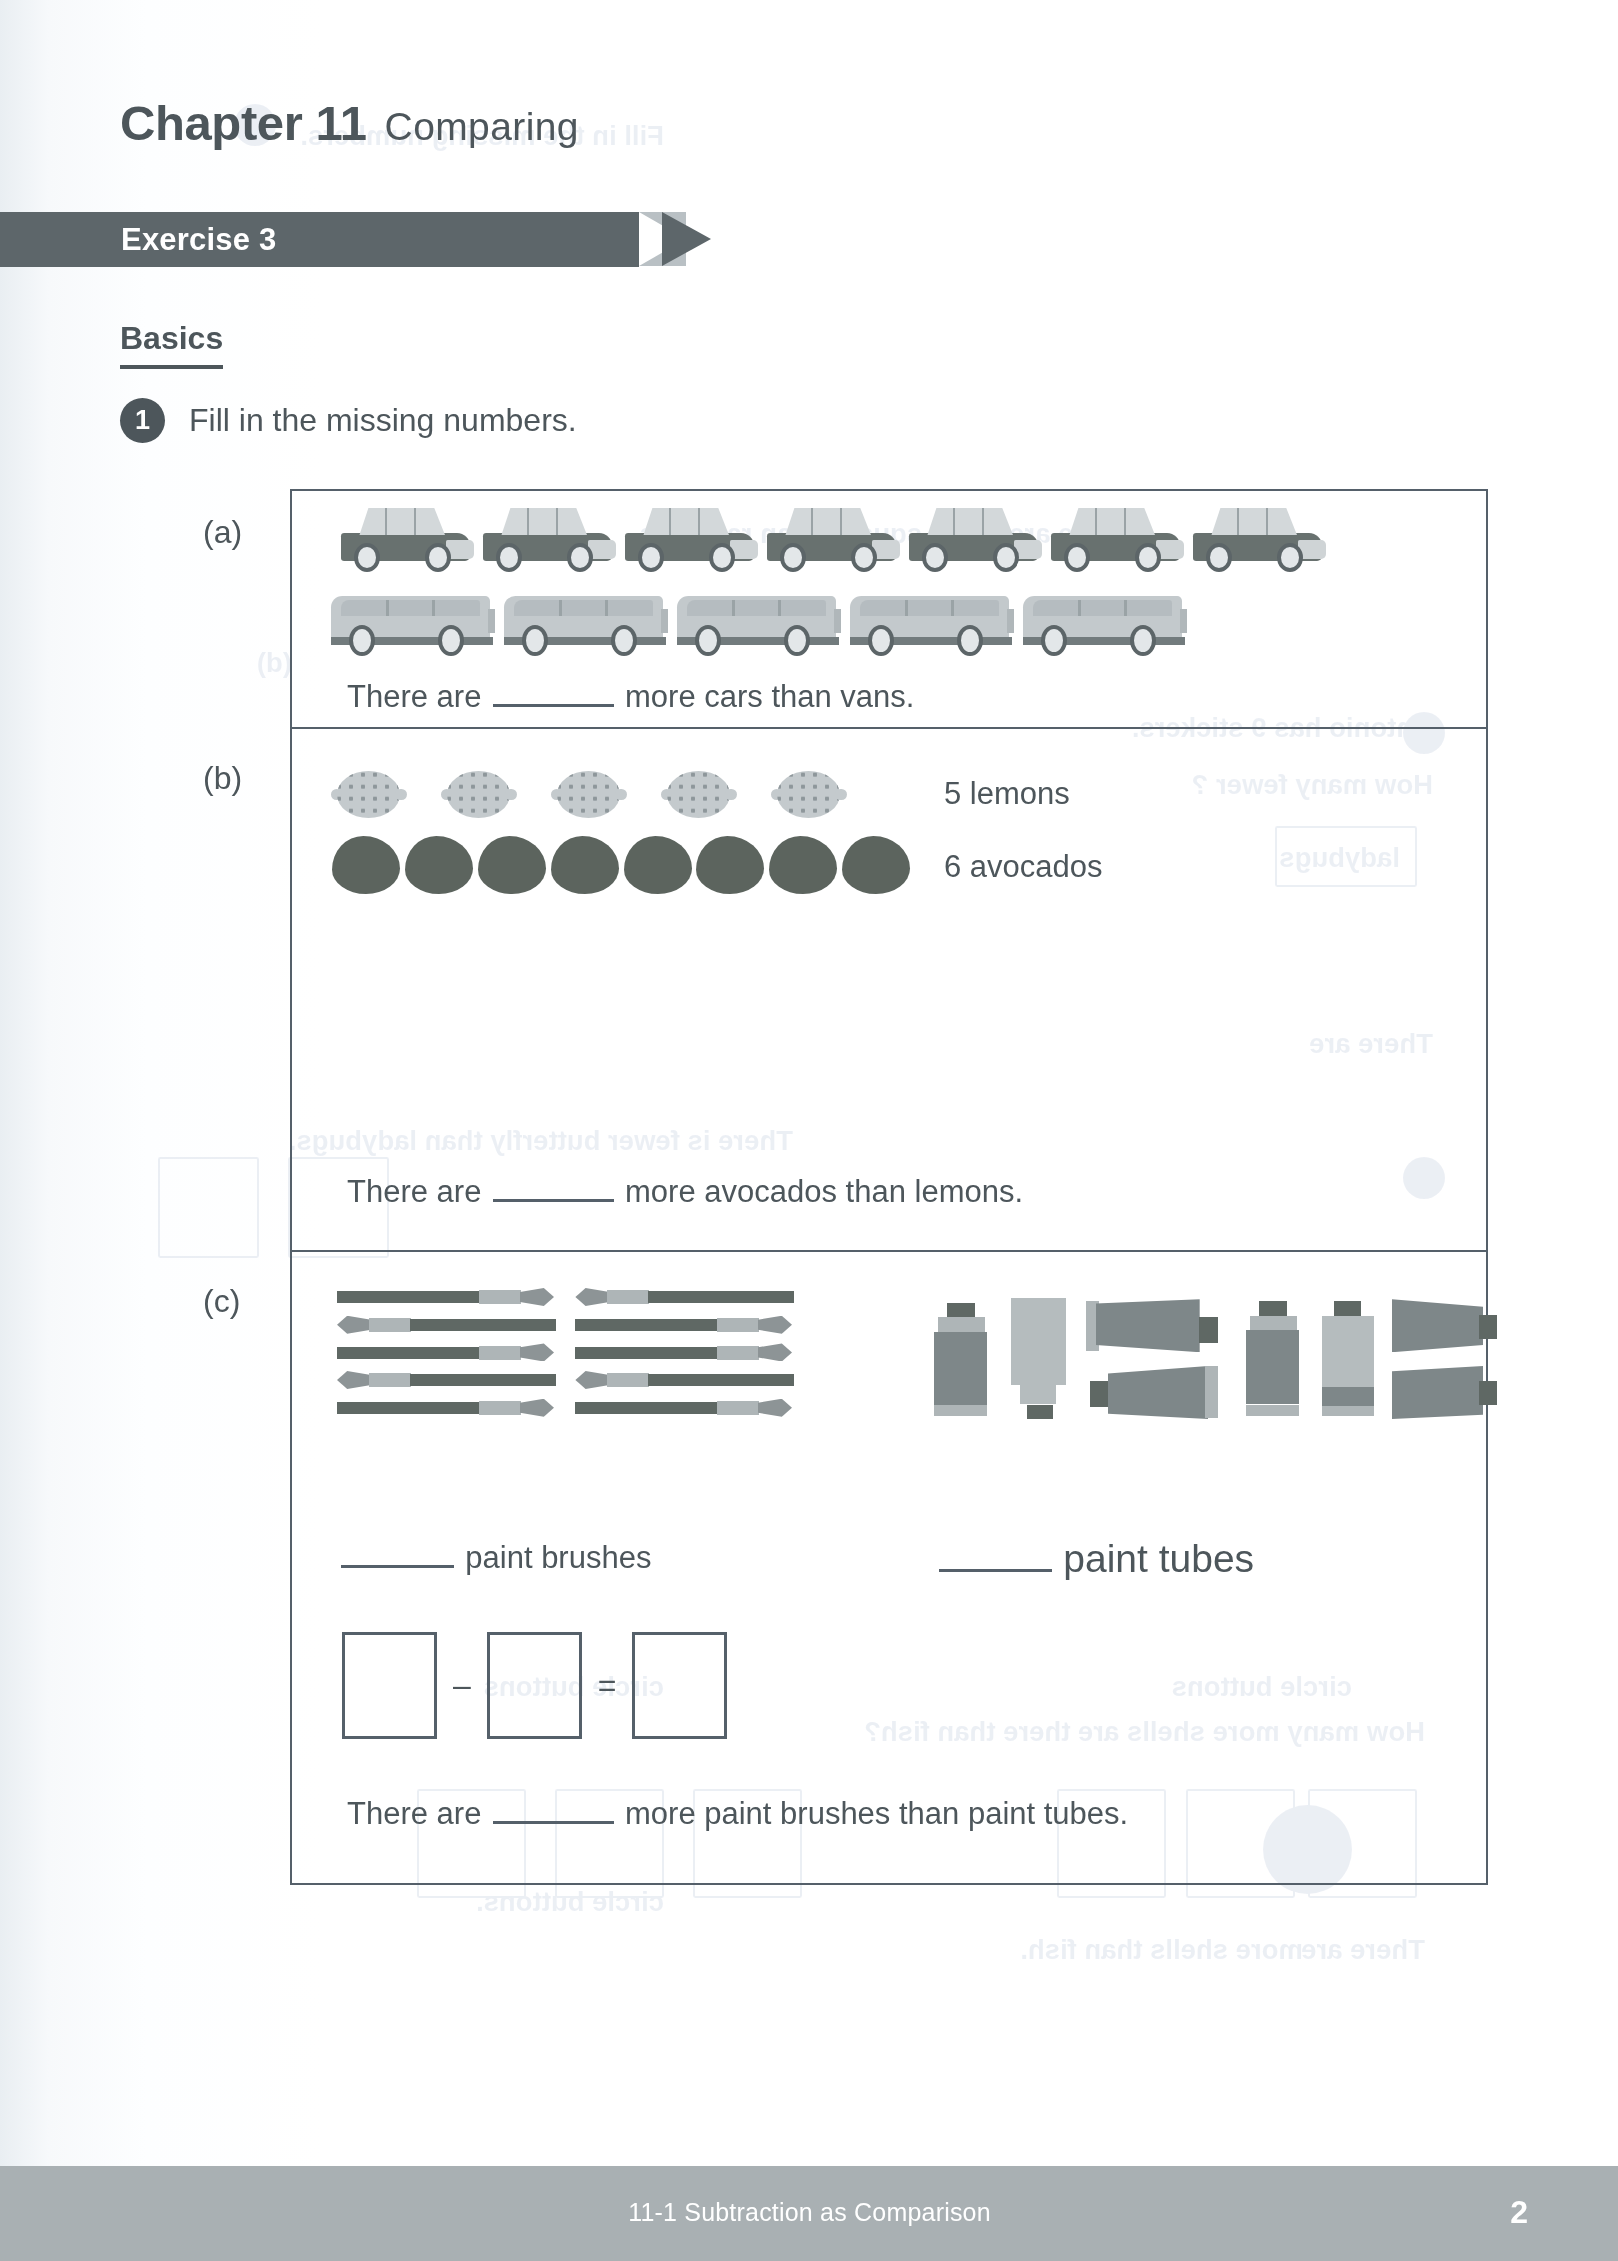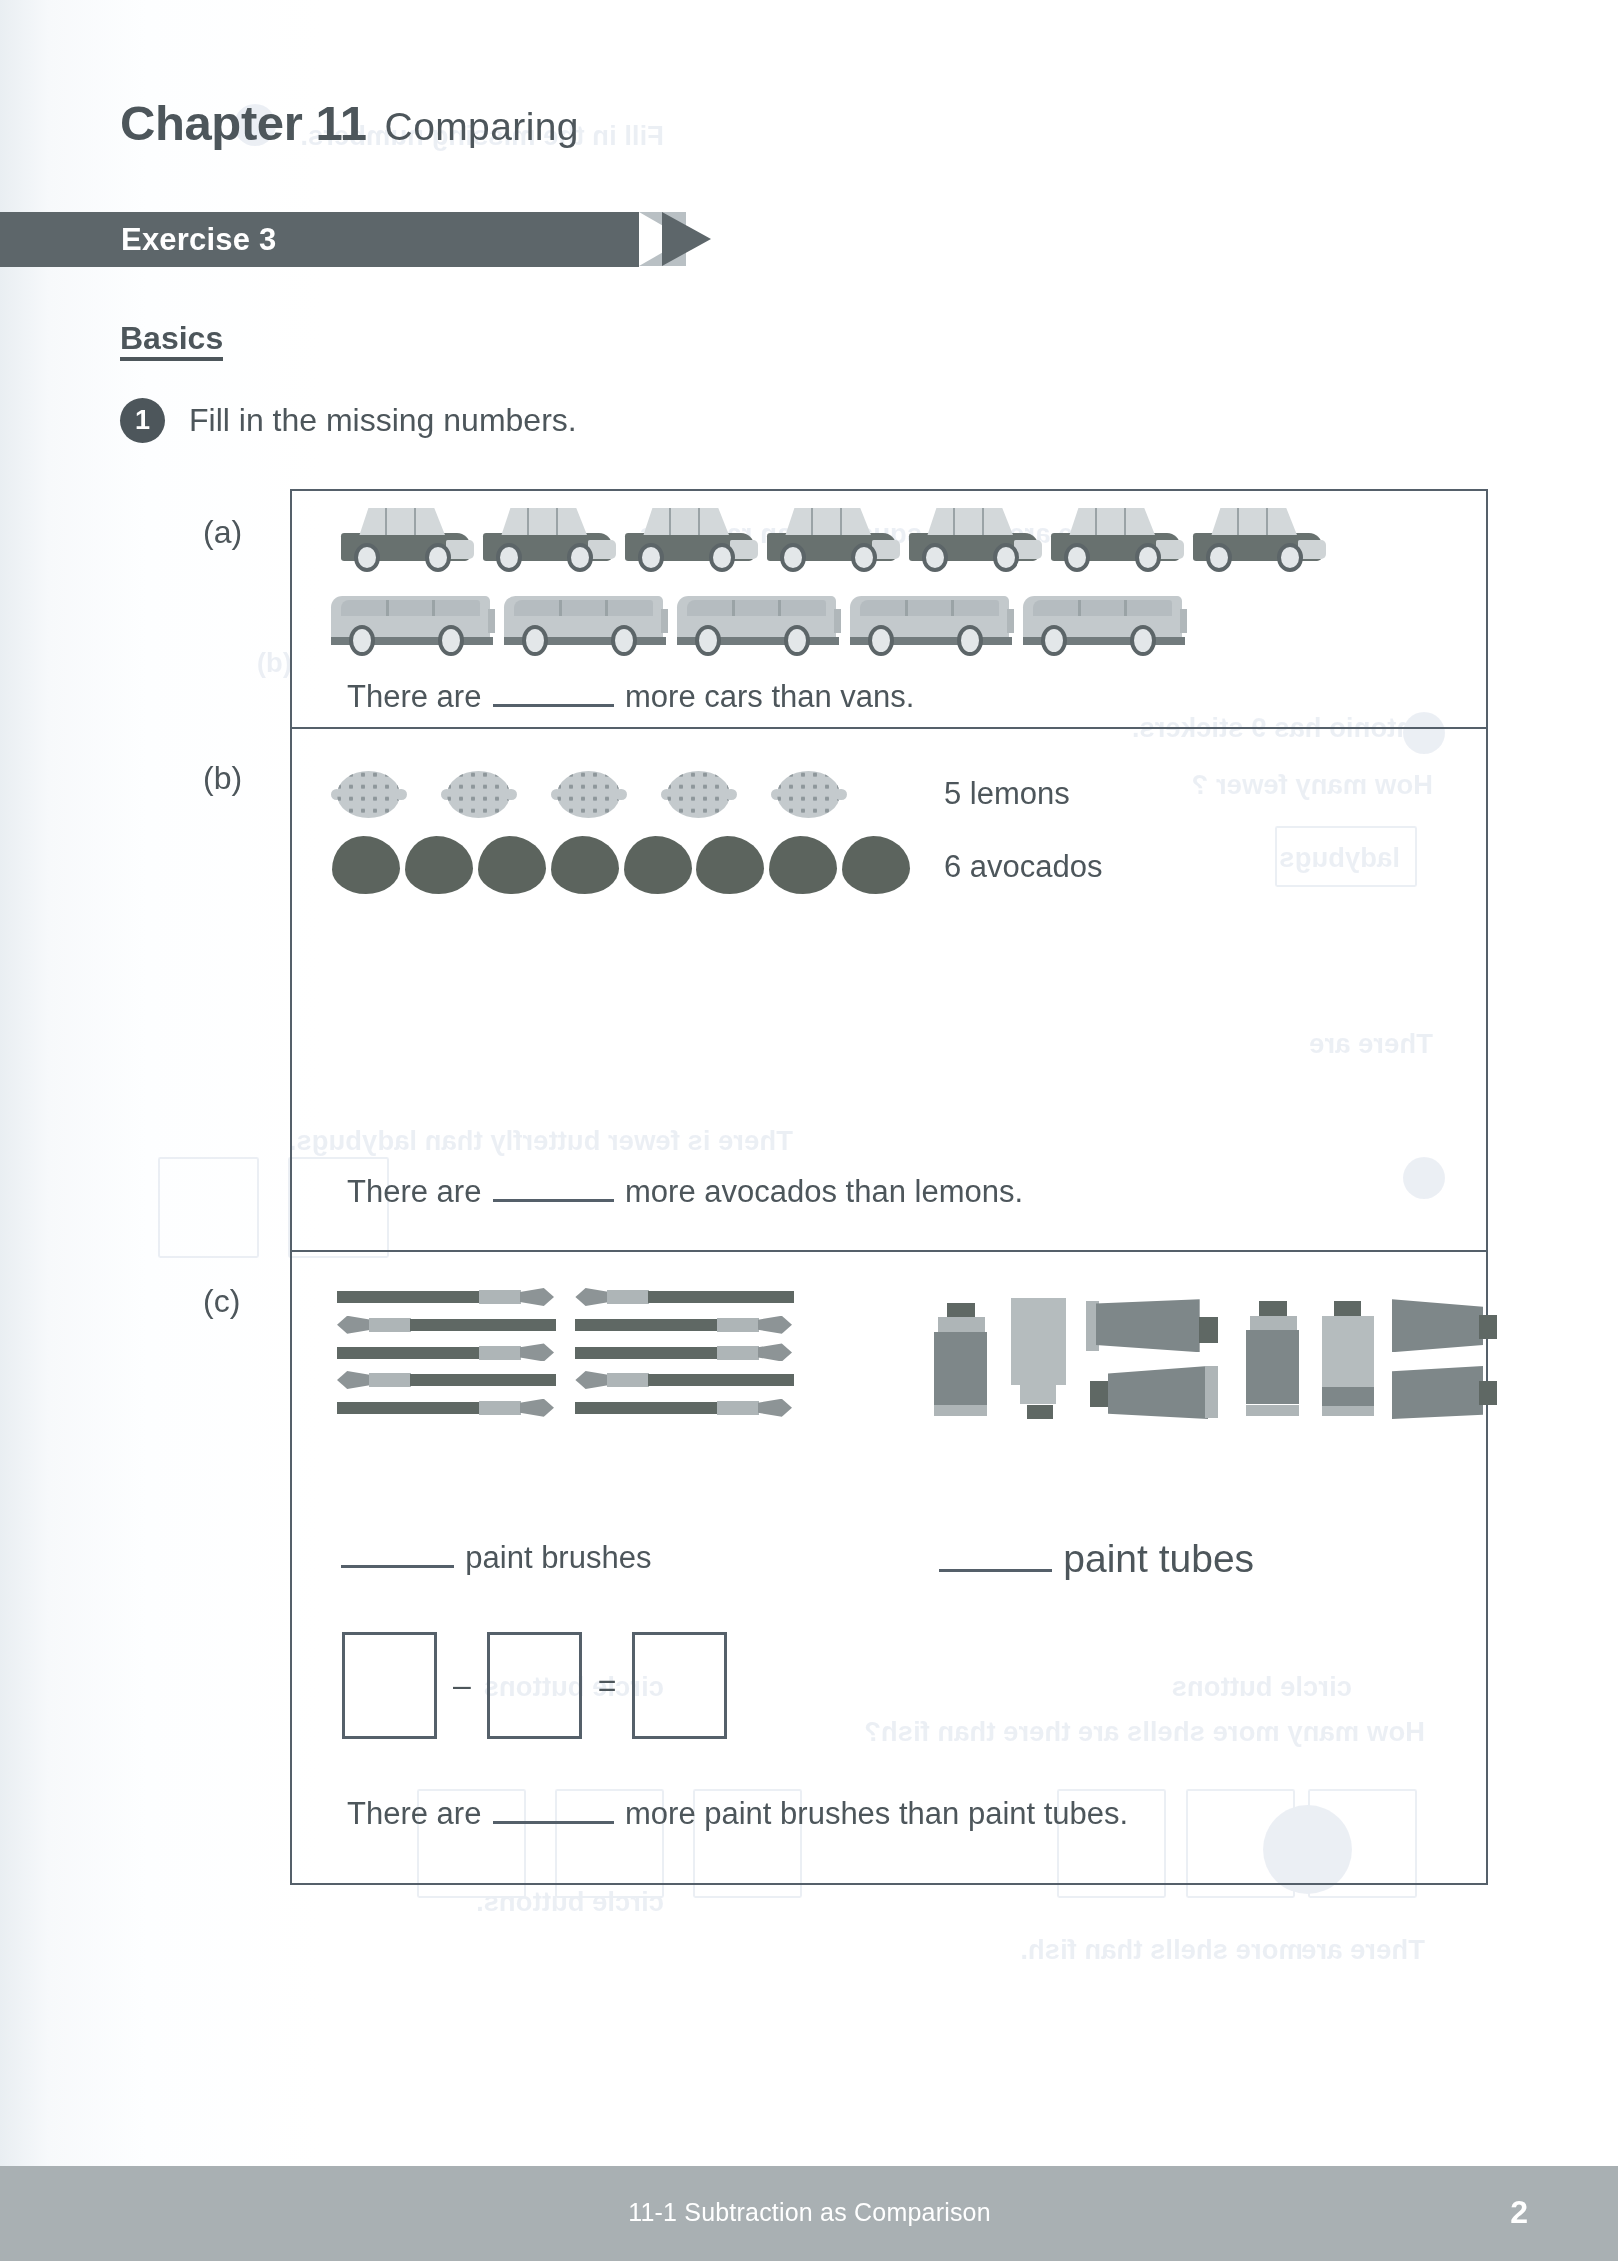--- a/index.html
+++ b/index.html
@@ -63,21 +63,21 @@
     position:absolute;left:662px;top:212px;
     width:0;height:0;
     border-top:27.5px solid transparent;
     border-bottom:27.5px solid transparent;
     border-left:49px solid #5d666a;
   }
 
   .basics{
     position:absolute;left:120px;top:320px;
     font-size:32px;font-weight:700;color:#4d565b;
-    border-bottom:4px solid #4d565b;padding-bottom:0;
+    border-bottom:4px solid #4d565b;padding-bottom:8px;
   }
 
   .q-row{position:absolute;left:120px;top:398px;display:flex;align-items:center;gap:24px;}
   .q-badge{
     width:45px;height:45px;border-radius:50%;background:#4d565b;
     color:#fff;font-size:27px;font-weight:700;
     display:flex;align-items:center;justify-content:center;
   }
   .q-text{font-size:32px;color:#4d565b;}
 

